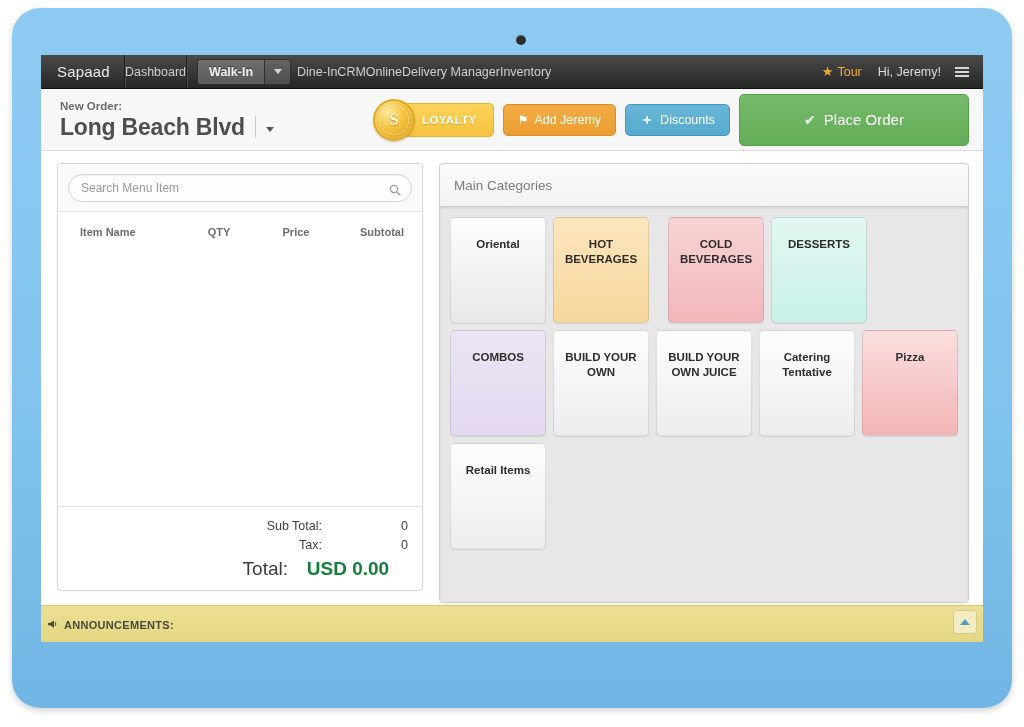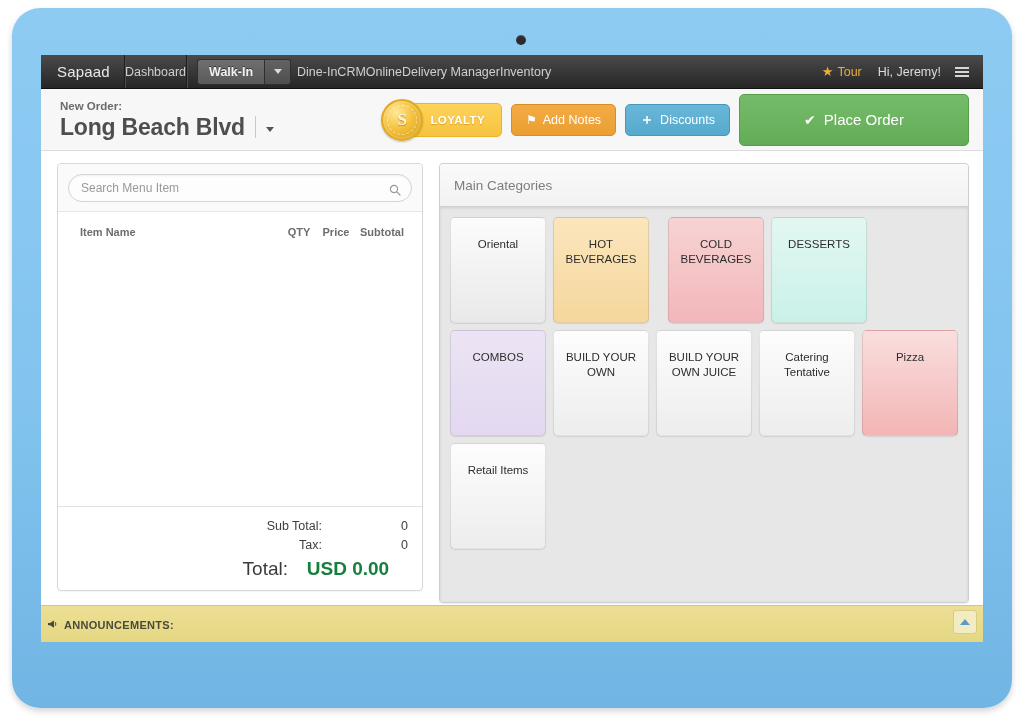--- a/index.html
+++ b/index.html
@@ -281,20 +281,21 @@
     transform: translateY(-50%);
     width: 12px; height: 12px;
   }
   #items-header {
     display: flex;
     align-items: center;
     font-size: 11px;
     font-weight: bold;
     color: #6d6d6d;
     padding: 14px 14px 0 22px;
+    gap: 40px;
   }
   .col-item { flex: 1; }
   .col-qty { width: 34px; text-align: center; }
   .col-price { width: 40px; text-align: center; }
   .col-sub { width: 52px; text-align: center; }
   #items-list { flex: 1; background: #ffffff; }
   #totals {
     border-top: 1px solid #e2e2e2;
     padding: 10px 14px 12px 14px;
   }
@@ -351,21 +352,21 @@
     width: 96px;
     height: 106px;
     border-radius: 5px;
     border: 1px solid rgba(0,0,0,.10);
     box-sizing: border-box;
     display: flex;
     justify-content: center;
     padding-top: 19px;
     text-align: center;
     font-size: 11.5px;
-    font-weight: normal;
+    font-weight: bold;
     color: #2d2d2d;
     line-height: 15px;
     box-shadow: 0 1px 1px rgba(0,0,0,.10);
   }
   .cat-tile span { display: block; width: 86px; }
 
   
   #announcements {
     position: relative;
     height: 38px;
@@ -455,21 +456,21 @@
     <div id="order-actions">
       <div class="btn btn-loyalty">
         <span class="coin">
           <span class="coin-s">S</span>
         </span>
         <span>LOYALTY</span>
       </div>
 
       <div class="btn btn-notes">
         <span class="tag-glyph">⚑</span>
-        <span>Add Notes</span>
+        <span>Add Jeremy</span>
       </div>
 
       <div class="btn btn-discounts">
         <span class="plus-glyph">＋</span>
         <span>Discounts</span>
       </div>
 
       <div class="btn btn-place-order">
         <span class="check-glyph">✔</span>
         <span>Place Order</span>

